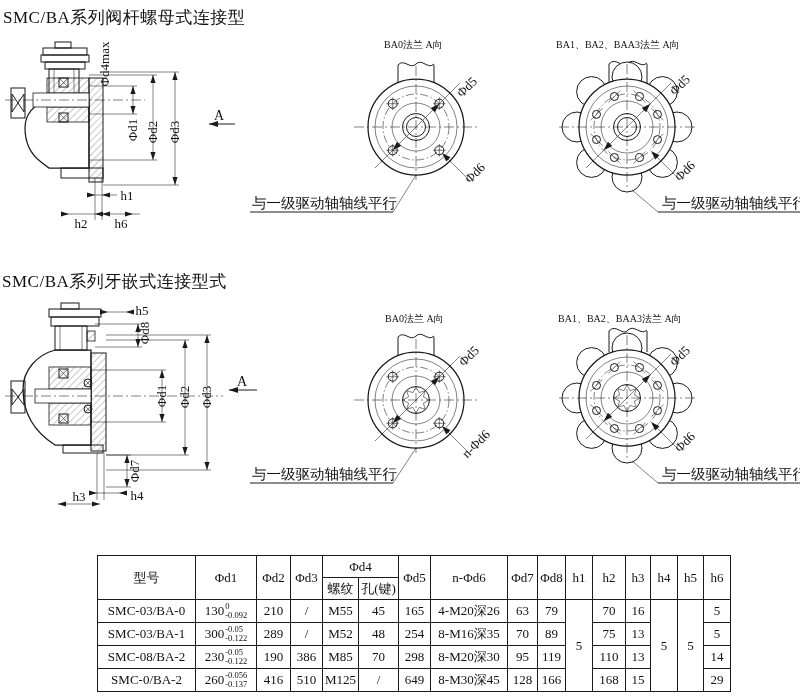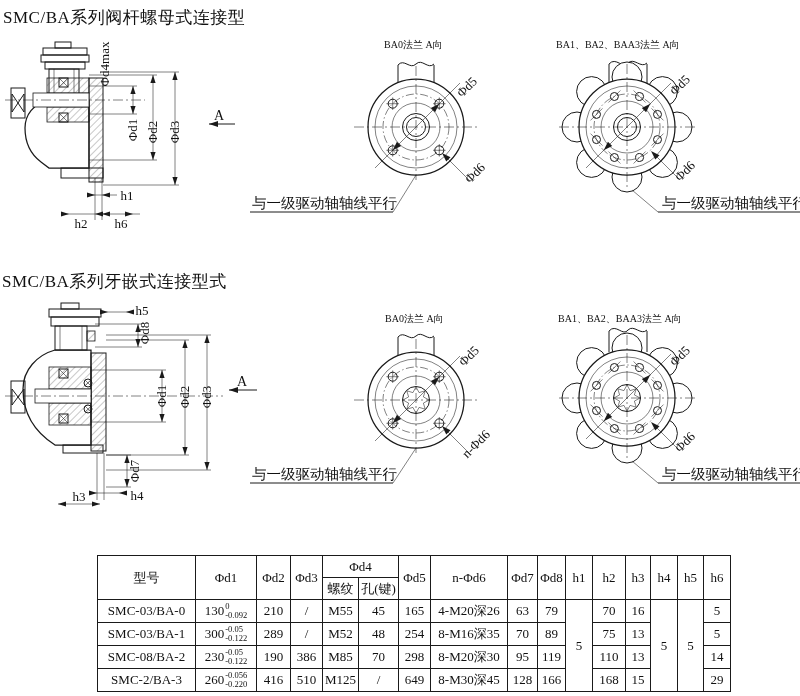--- a/index.html
+++ b/index.html
@@ -496,22 +496,22 @@
         <td>70</td>
         <td>298</td>
         <td>8-M20深30</td>
         <td>95</td>
         <td>119</td>
         <td>110</td>
         <td>13</td>
         <td>14</td>
       </tr>
       <tr>
-        <td>SMC-2/BA-3</td>
-        <td><span>260</span><span class="tolwrap"><span>-0.056</span><span>-0.220</span></span></td>
+        <td>SMC-0/BA-2</td>
+        <td><span>260</span><span class="tolwrap"><span>-0.056</span><span>-0.137</span></span></td>
         <td>416</td>
         <td>510</td>
         <td>M125</td>
         <td>/</td>
         <td>649</td>
         <td>8-M30深45</td>
         <td>128</td>
         <td>166</td>
         <td>168</td>
         <td>15</td>

